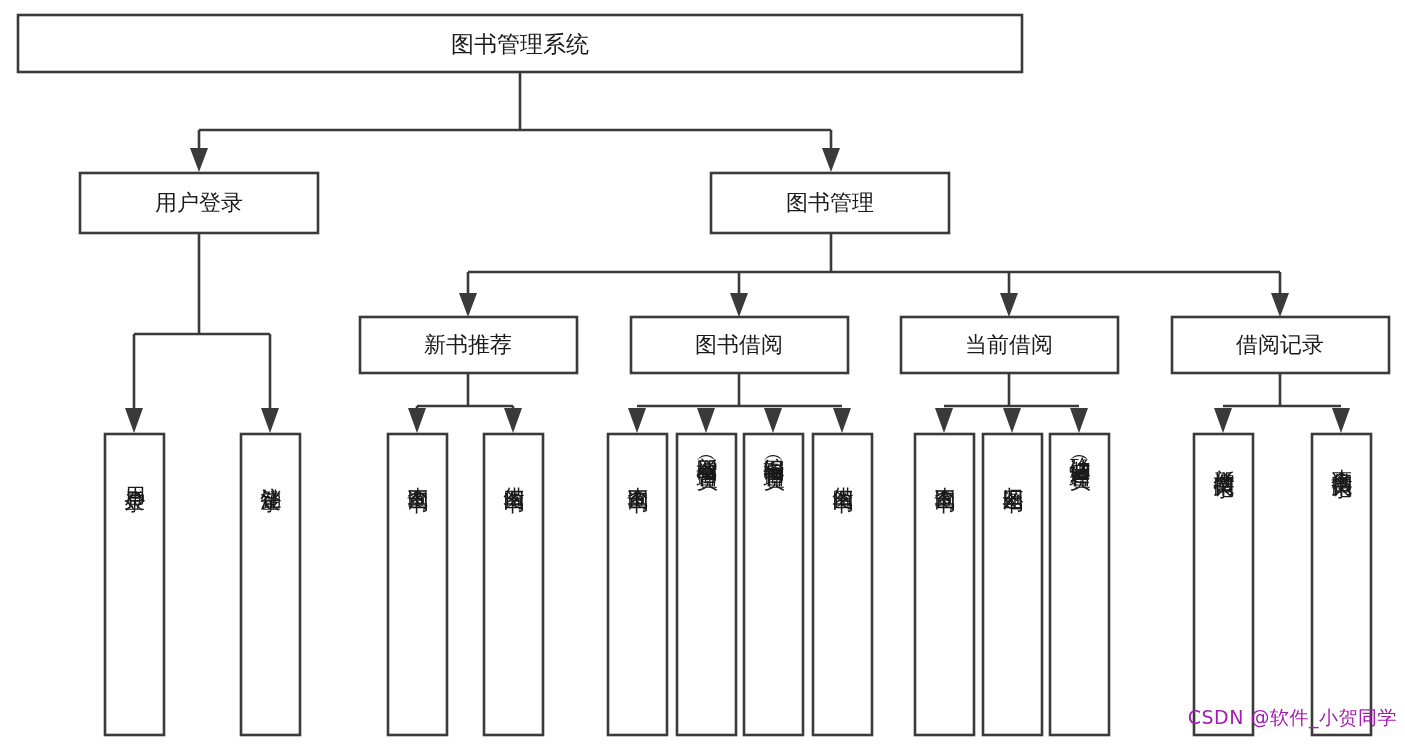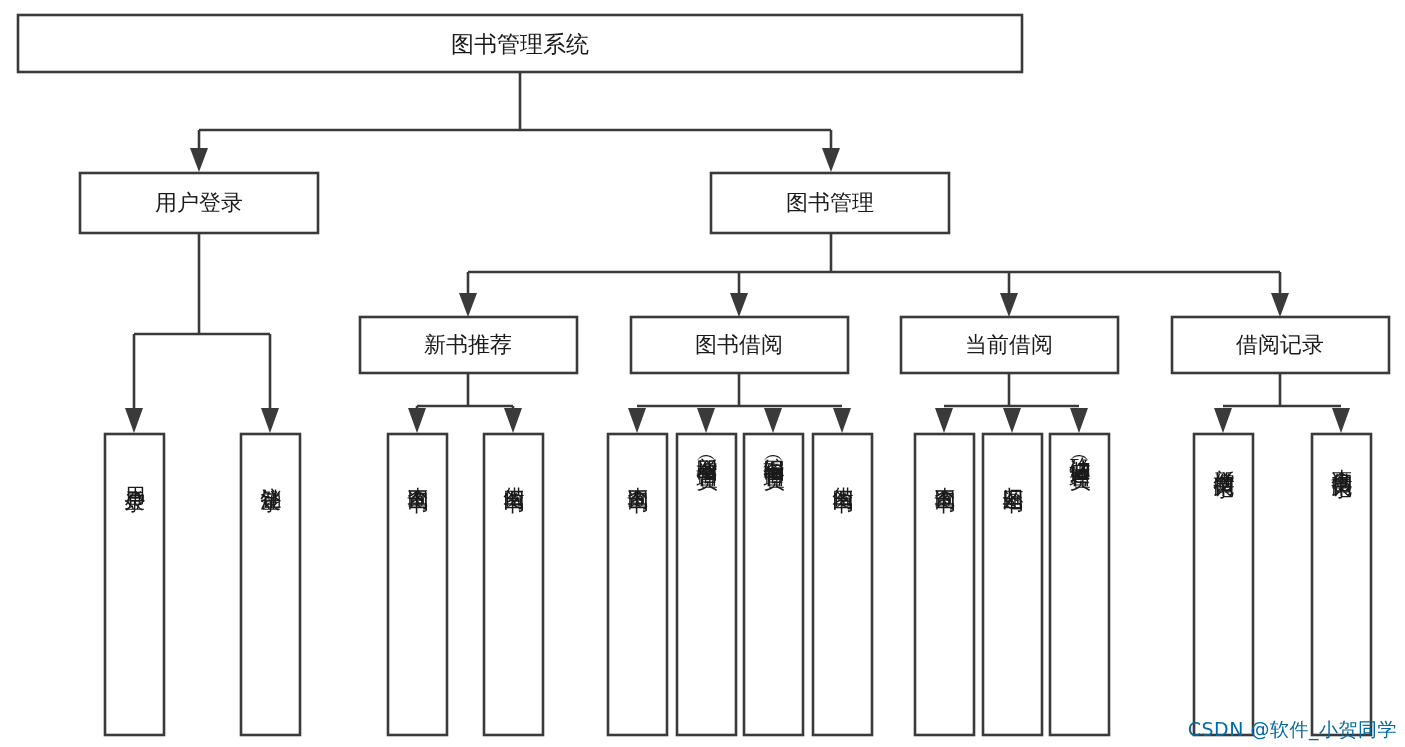--- a/index.html
+++ b/index.html
@@ -66,24 +66,24 @@
     display: flex;
     align-items: center;
     justify-content: flex-start;
     text-align: left;
     white-space: nowrap;
     pointer-events: none;
   }
   .watermark {
     position: absolute;
     right: 8px;
-    bottom: 4px;
+    bottom: 16px;
     font-family: "DejaVu Sans", "Liberation Sans", sans-serif;
     font-size: 19px;
-    color: #0369a1;
+    color: #a21caf;
     white-space: nowrap;
     letter-spacing: 0.5px;
   }
 </style>
 </head>
 <body>
 
 <div id="diagram-root">
 
   <svg class="diagram-svg" viewBox="0 0 1405 747">

